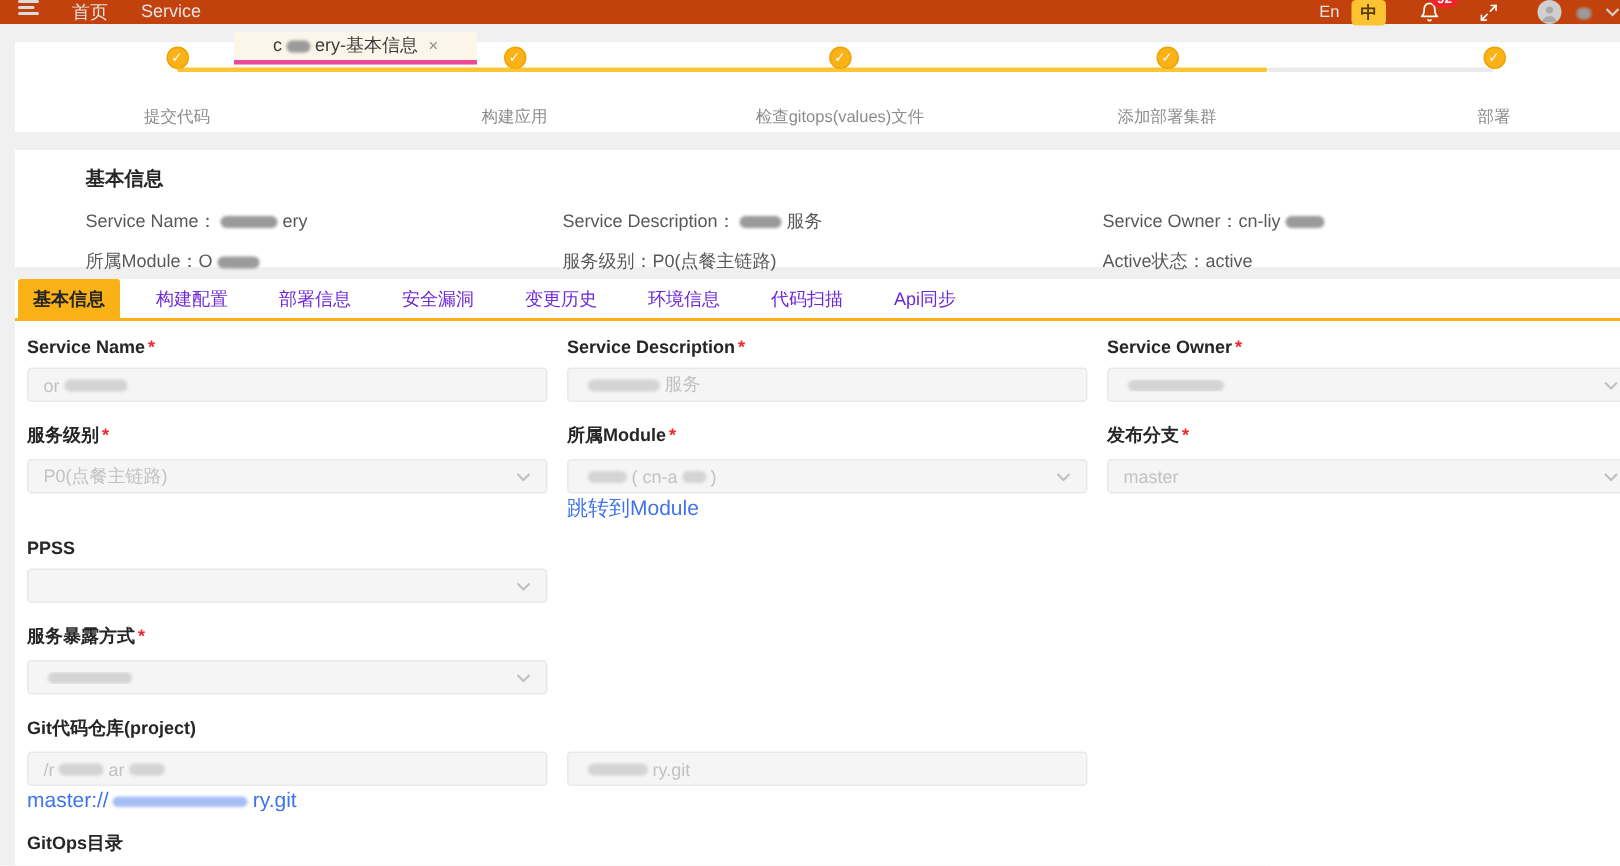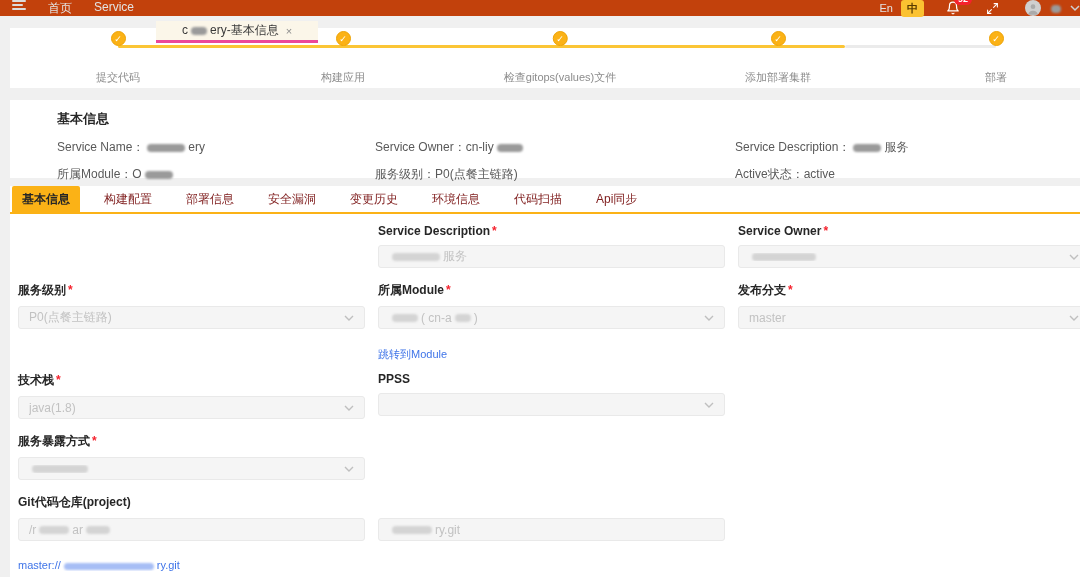--- a/index.html
+++ b/index.html
@@ -46,32 +46,32 @@
   .step .slabel { margin-top:24px; color:#8c8c8c; font-size:11px; white-space:nowrap; }
   
   .summary { top:100px; height:78px; padding:10px 0 0 47px; }
   .sum-title { font-size:13px; font-weight:bold; color:#262626; }
   .sum-grid { margin-top:11px; display:grid; grid-template-columns:318px 360px 1fr; row-gap:10px; font-size:12px; color:#595959; }
   .sum-item { white-space:nowrap; overflow:hidden; }
   
   .main { top:186px; height:391px; }
   .tabs { display:flex; height:28px; border-bottom:2px solid #fbb216; padding-left:2px; }
   .tab { display:flex; align-items:center; padding:0 10px; margin-right:14px; font-size:12px;
-    color:#7f1d1d; cursor:pointer; white-space:nowrap; }
+    color:#6d28d9; cursor:pointer; white-space:nowrap; }
   .tab.active { background:#fbb216; color:#262626; font-weight:bold; border-radius:2px 2px 0 0; }
   .form { padding:10px 0 0 8px; width:1090px; }
   .frow { display:grid; grid-template-columns:347px 347px 352px; column-gap:13px; margin-bottom:14px; }
   .flabel { font-size:12px; font-weight:bold; color:#262626; margin-bottom:7px; }
   .star { color:#f5222d; margin-left:2px; font-weight:bold; }
   .control { height:23px; background:#f5f5f5; border:1px solid #e9e9e9; border-radius:3px;
     display:flex; align-items:center; padding:0 10px; color:#c2c2c2; font-size:12px;
     white-space:nowrap; overflow:hidden; cursor:not-allowed; }
   .control .val { display:flex; align-items:center; overflow:hidden; }
   .select .chev { margin-left:auto; display:flex; align-items:center; }
-  .sub-link { margin-top:18px; font-size:11px; color:#3f74e8; cursor:pointer; white-space:nowrap; overflow:hidden; }
+  .sub-link { margin-top:1px; font-size:14px; color:#3f74e8; cursor:pointer; white-space:nowrap; overflow:hidden; }
   .sub-link span { color:#3f74e8; }
   
   .redact { display:inline-block; height:8px; background:#d4d4d4; border-radius:4px;
     vertical-align:middle; margin:0 3px; filter:blur(1px); flex:none; }
   .redact-dark { background:#9a9a9a; }
   .redact-blue { background:#a7bef5; height:7px; }
 </style>
 </head>
 <body>
 
@@ -142,22 +142,22 @@
   <div class="step" style="left:986px">
     <span class="dot">✓</span>
     <span class="slabel">部署</span>
   </div>
 </div>
 
 <div class="card summary">
   <div class="sum-title">基本信息</div>
   <div class="sum-grid">
     <div class="sum-item"><span>Service Name：</span><span><span class="redact redact-dark" style="width: 38px;"></span><span>ery</span></span></div>
+    <div class="sum-item"><span>Service Description：</span><span><span class="redact redact-dark" style="width: 28px;"></span><span>服务</span></span></div>
     <div class="sum-item"><span>Service Owner：</span><span><span>cn-liy</span><span class="redact redact-dark" style="width: 26px;"></span></span></div>
-    <div class="sum-item"><span>Service Description：</span><span><span class="redact redact-dark" style="width: 28px;"></span><span>服务</span></span></div>
     <div class="sum-item"><span>所属Module：</span><span><span>O</span><span class="redact redact-dark" style="width: 28px;"></span></span></div>
     <div class="sum-item"><span>服务级别：</span><span><span>P0(点餐主链路)</span></span></div>
     <div class="sum-item"><span>Active状态：</span><span><span>active</span></span></div>
   </div>
 </div>
 
 <div class="card main">
   <div class="tabs">
     <div class="tab active">基本信息</div>
     <div class="tab">构建配置</div>
@@ -166,20 +166,27 @@
     <div class="tab">变更历史</div>
     <div class="tab">环境信息</div>
     <div class="tab">代码扫描</div>
     <div class="tab">Api同步</div>
   </div>
 
   <div class="form">
 
     <div class="frow">
       <div class="field">
+        <div class="flabel"><span>Service Name</span><span class="star">*</span></div>
+        <div class="control">
+            <span class="val">
+              <span>or</span>
+              <span class="redact" style="width: 42px;"></span>
+            </span>
+          </div>
       </div>
       <div class="field">
         <div class="flabel"><span>Service Description</span><span class="star">*</span></div>
         <div class="control">
             <span class="val">
               <span class="redact" style="width: 48px;"></span>
               <span>服务</span>
             </span>
           </div>
       </div>
@@ -239,33 +246,20 @@
               <svg width="10" height="6" viewBox="0 0 10 6" fill="none" stroke="#bfbfbf" stroke-width="1.4">
                 <path d="M1 1l4 4 4-4"></path>
               </svg>
             </span>
         </div>
       </div>
     </div>
 
     <div class="frow">
       <div class="field">
-        <div class="flabel"><span>技术栈</span><span class="star">*</span></div>
-        <div class="control select">
-            <span class="val">
-              <span>java(1.8)</span>
-            </span>
-          <span class="chev">
-              <svg width="10" height="6" viewBox="0 0 10 6" fill="none" stroke="#bfbfbf" stroke-width="1.4">
-                <path d="M1 1l4 4 4-4"></path>
-              </svg>
-            </span>
-        </div>
-      </div>
-      <div class="field">
         <div class="flabel"><span>PPSS</span></div>
         <div class="control select">
             <span class="val"></span>
           <span class="chev">
               <svg width="10" height="6" viewBox="0 0 10 6" fill="none" stroke="#bfbfbf" stroke-width="1.4">
                 <path d="M1 1l4 4 4-4"></path>
               </svg>
             </span>
         </div>
       </div>

